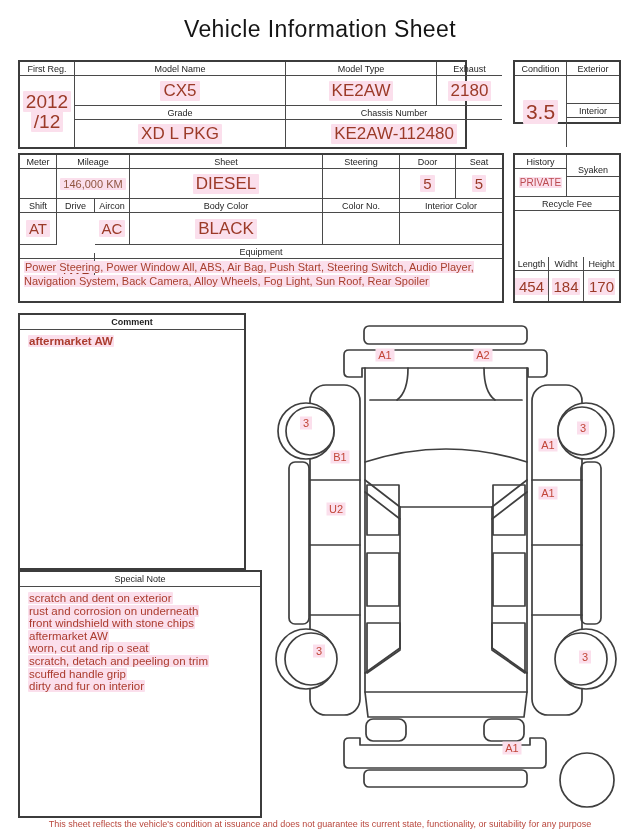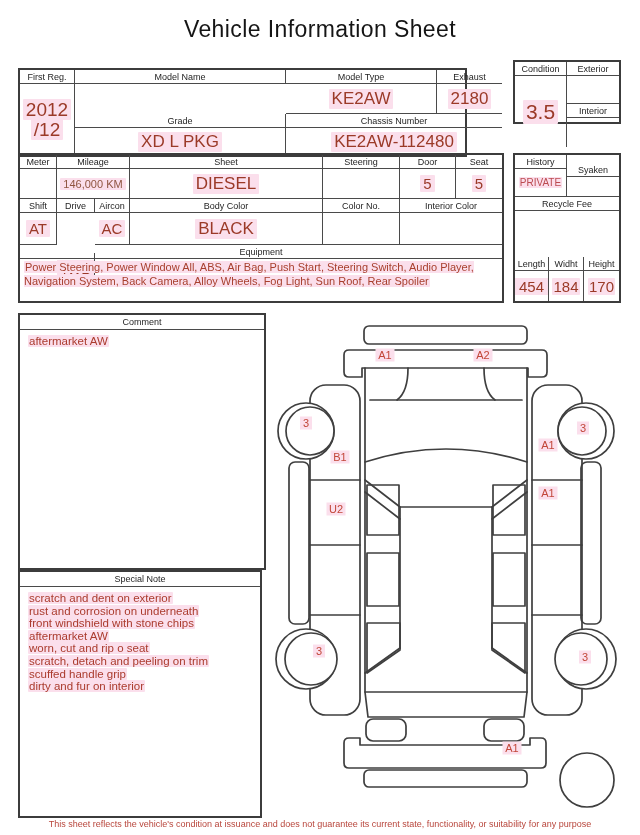--- a/index.html
+++ b/index.html
@@ -32,27 +32,30 @@
           font-size:9px;color:#b8463c;}
   svg text{font-family:"Liberation Sans",sans-serif;}
 </style>
 </head>
 <body>
 
 <div class="page">
 
   <div class="title">Vehicle Information Sheet</div>
 
-  <div class="box" style="left:18px;top:68px;width:449px;height:89px;">
+  <div class="box" style="left:18px;top:60px;width:449px;height:89px;">
     <div class="cell hcell b-r b-b" style="left:0;top:0;width:55px;height:14px;">First Reg.</div>
     <div class="cell val fs19 b-r" style="left:0;top:14px;width:55px;height:71px;">
       <div class="firstreg"><span class="hl">2012</span><br>
       <span class="hl">/12</span></div>
     </div>
     <div class="cell hcell b-r b-b" style="left:55px;top:0;width:211px;height:14px;">Model Name</div>
+    <div class="cell val fs17 b-r b-b" style="left:55px;top:14px;width:211px;height:30px;">
+        <span class="hl">CX5</span>
+      </div>
     <div class="cell hcell b-r b-b" style="left:266px;top:0;width:151px;height:14px;">Model Type</div>
     <div class="cell val fs17 b-r b-b" style="left:266px;top:14px;width:151px;height:30px;">
         <span class="hl">KE2AW</span>
       </div>
     <div class="cell hcell b-b" style="left:417px;top:0;width:65px;height:14px;">Exhaust</div>
     <div class="cell val fs17 b-b" style="left:417px;top:14px;width:65px;height:30px;">
         <span class="hl">2180</span>
       </div>
     <div class="cell hcell b-r b-b" style="left:55px;top:44px;width:211px;height:14px;">Grade</div>
     <div class="cell val fs17 b-r" style="left:55px;top:58px;width:211px;height:27px;">
@@ -141,21 +144,21 @@
         <span class="hl" style="padding:0 6px;">454</span>
       </div>
     <div class="cell val fs15 b-r" style="left:34px;top:116px;width:35px;height:30px;">
         <span class="hl" style="padding:0 1px;">184</span>
       </div>
     <div class="cell val fs15" style="left:69px;top:116px;width:35px;height:30px;">
         <span class="hl" style="padding:0 1px;">170</span>
       </div>
   </div>
 
-  <div class="box" style="left:18px;top:313px;width:248px;height:257px;">
+  <div class="box" style="left:18px;top:313px;width:228px;height:257px;font-weight:bold;">
     <div class="panel-hd">Comment</div>
     <div class="panel-bd">
         <div class="note-line"><span class="hl">aftermarket AW</span></div>
       </div>
   </div>
 
   <div class="box" style="left:18px;top:570px;width:244px;height:248px;">
     <div class="panel-hd">Special Note</div>
     <div class="panel-bd">
         <div class="note-line"><span class="hl">scratch and dent on exterior</span></div>

